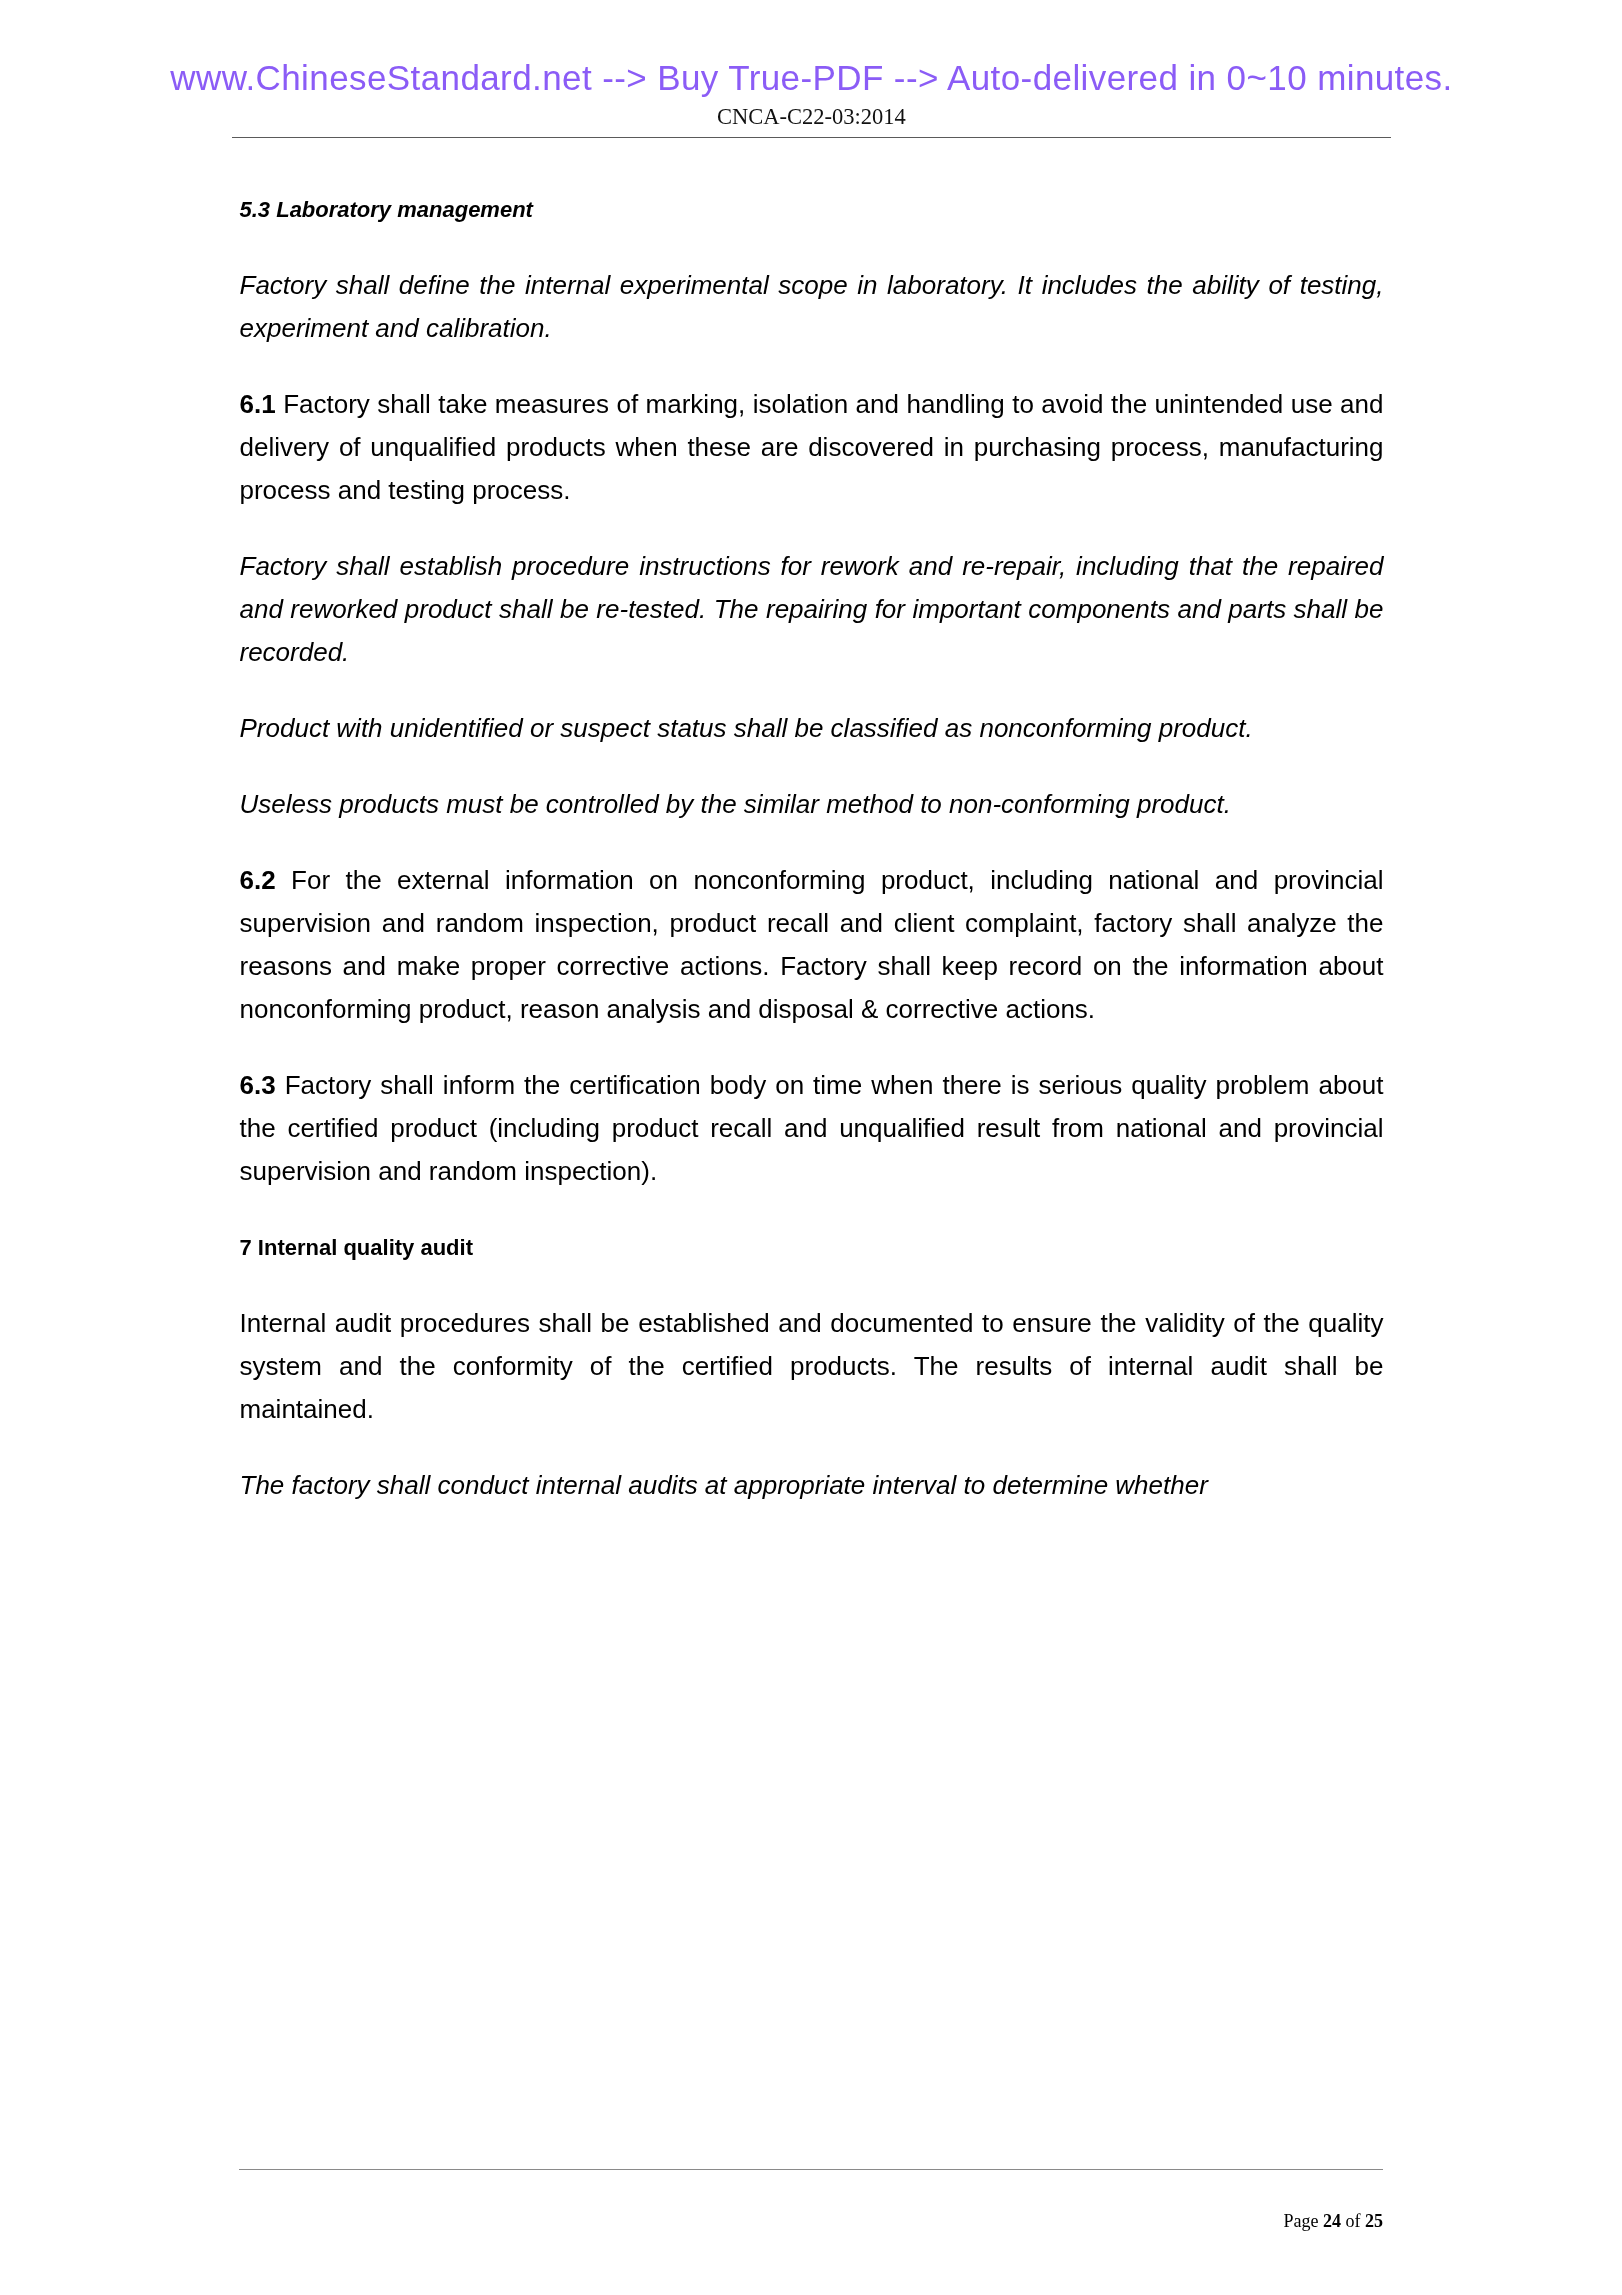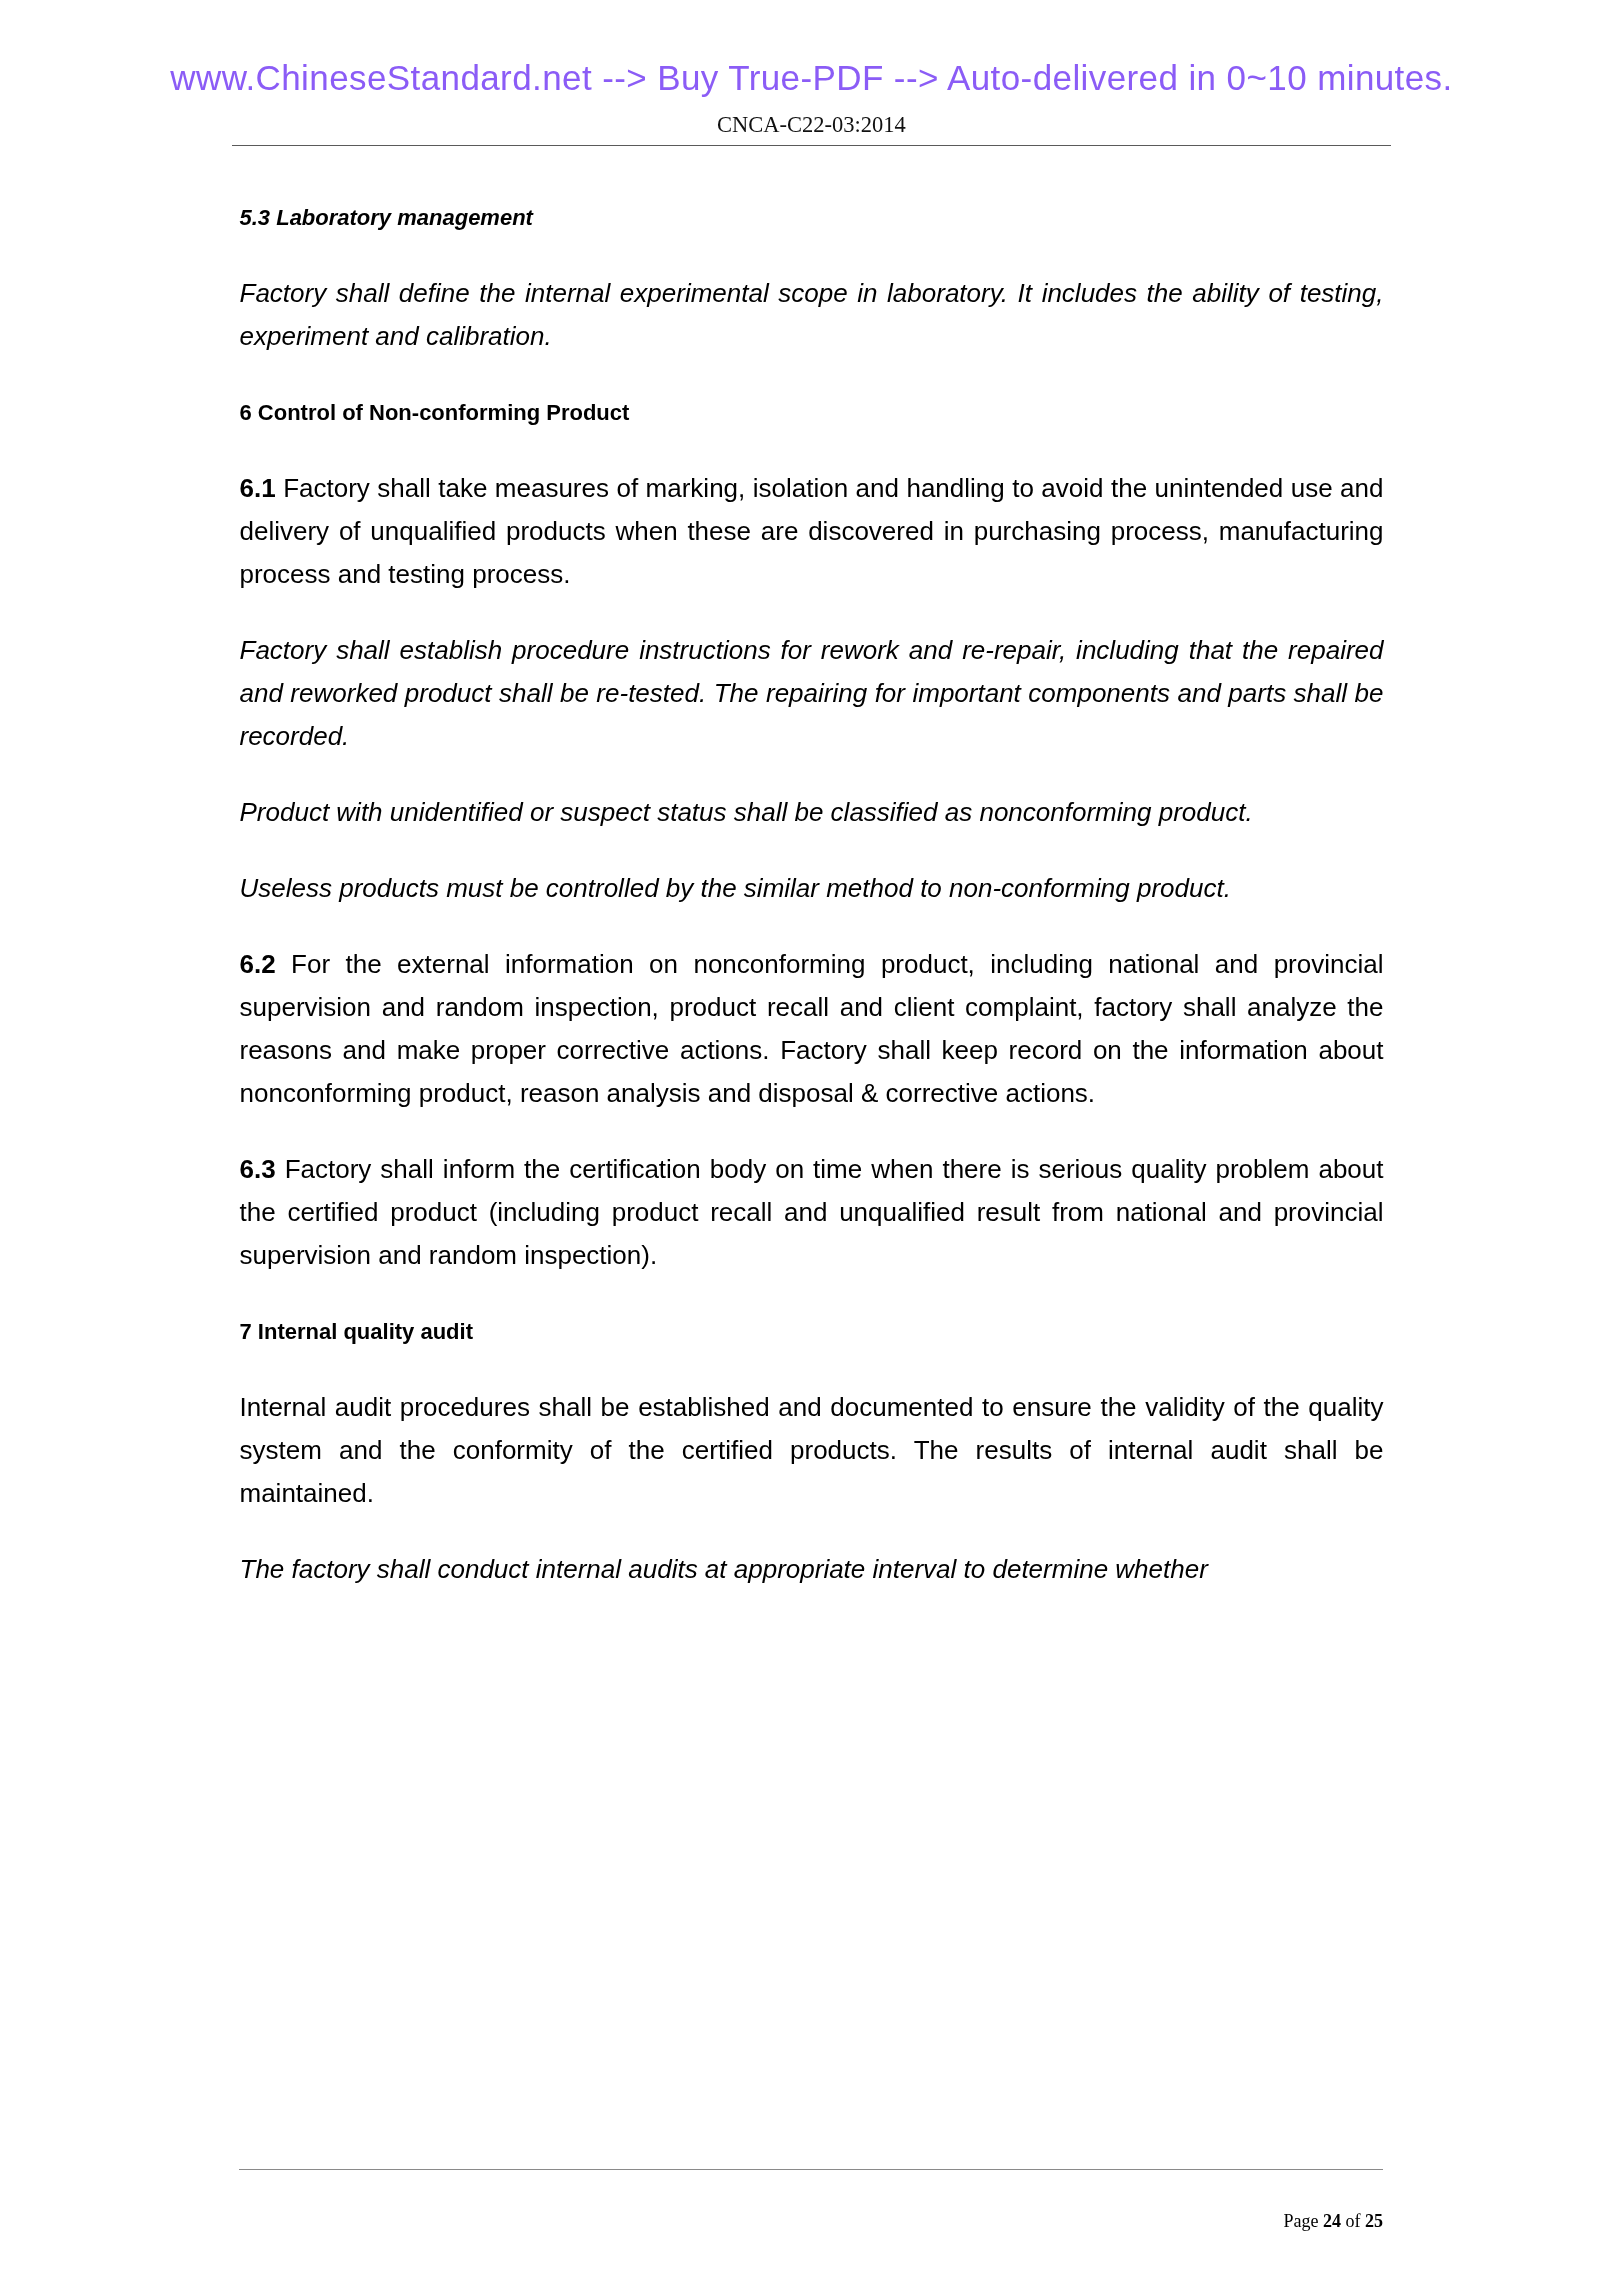--- a/index.html
+++ b/index.html
@@ -15,21 +15,21 @@
   }
   .promo {
     margin-top: 57px;
     text-align: center;
     color: #8b5cf6;
     font-size: 35px;
     line-height: 42px;
     letter-spacing: 0.4px;
   }
   .doc-code {
-    margin-top: 12px;
+    margin-top: 4px;
     text-align: center;
     font-family: "Liberation Serif", serif;
     font-size: 22.5px;
     line-height: 27px;
     color: #111111;
   }
   .rule {
     height: 0;
     border-top: 1.7px solid #5a5a5a;
     width: 1159px;
@@ -83,21 +83,20 @@
     <div class="rule"></div>
   </header>
 
   <main class="body">
 
     <h2 class="h italic">5.3 Laboratory management</h2>
 
     <p class="para italic">Factory shall define the internal experimental scope in laboratory. It includes the ability of testing, experiment and calibration.</p>
 
 
-    <h2 class="h">6 Control of Non-conforming Product</h2>
 
     <p class="para"><b class="lead">6.1</b> <span>Factory shall take measures of marking, isolation and handling to avoid the unintended use and delivery of unqualified products when these are discovered in purchasing process, manufacturing process and testing process.</span></p>
 
     <p class="para italic">Factory shall establish procedure instructions for rework and re-repair, including that the repaired and reworked product shall be re-tested. The repairing for important components and parts shall be recorded.</p>
 
     <p class="para italic">Product with unidentified or suspect status shall be classified as nonconforming product.</p>
 
     <p class="para italic">Useless products must be controlled by the similar method to non-conforming product.</p>
 
 

